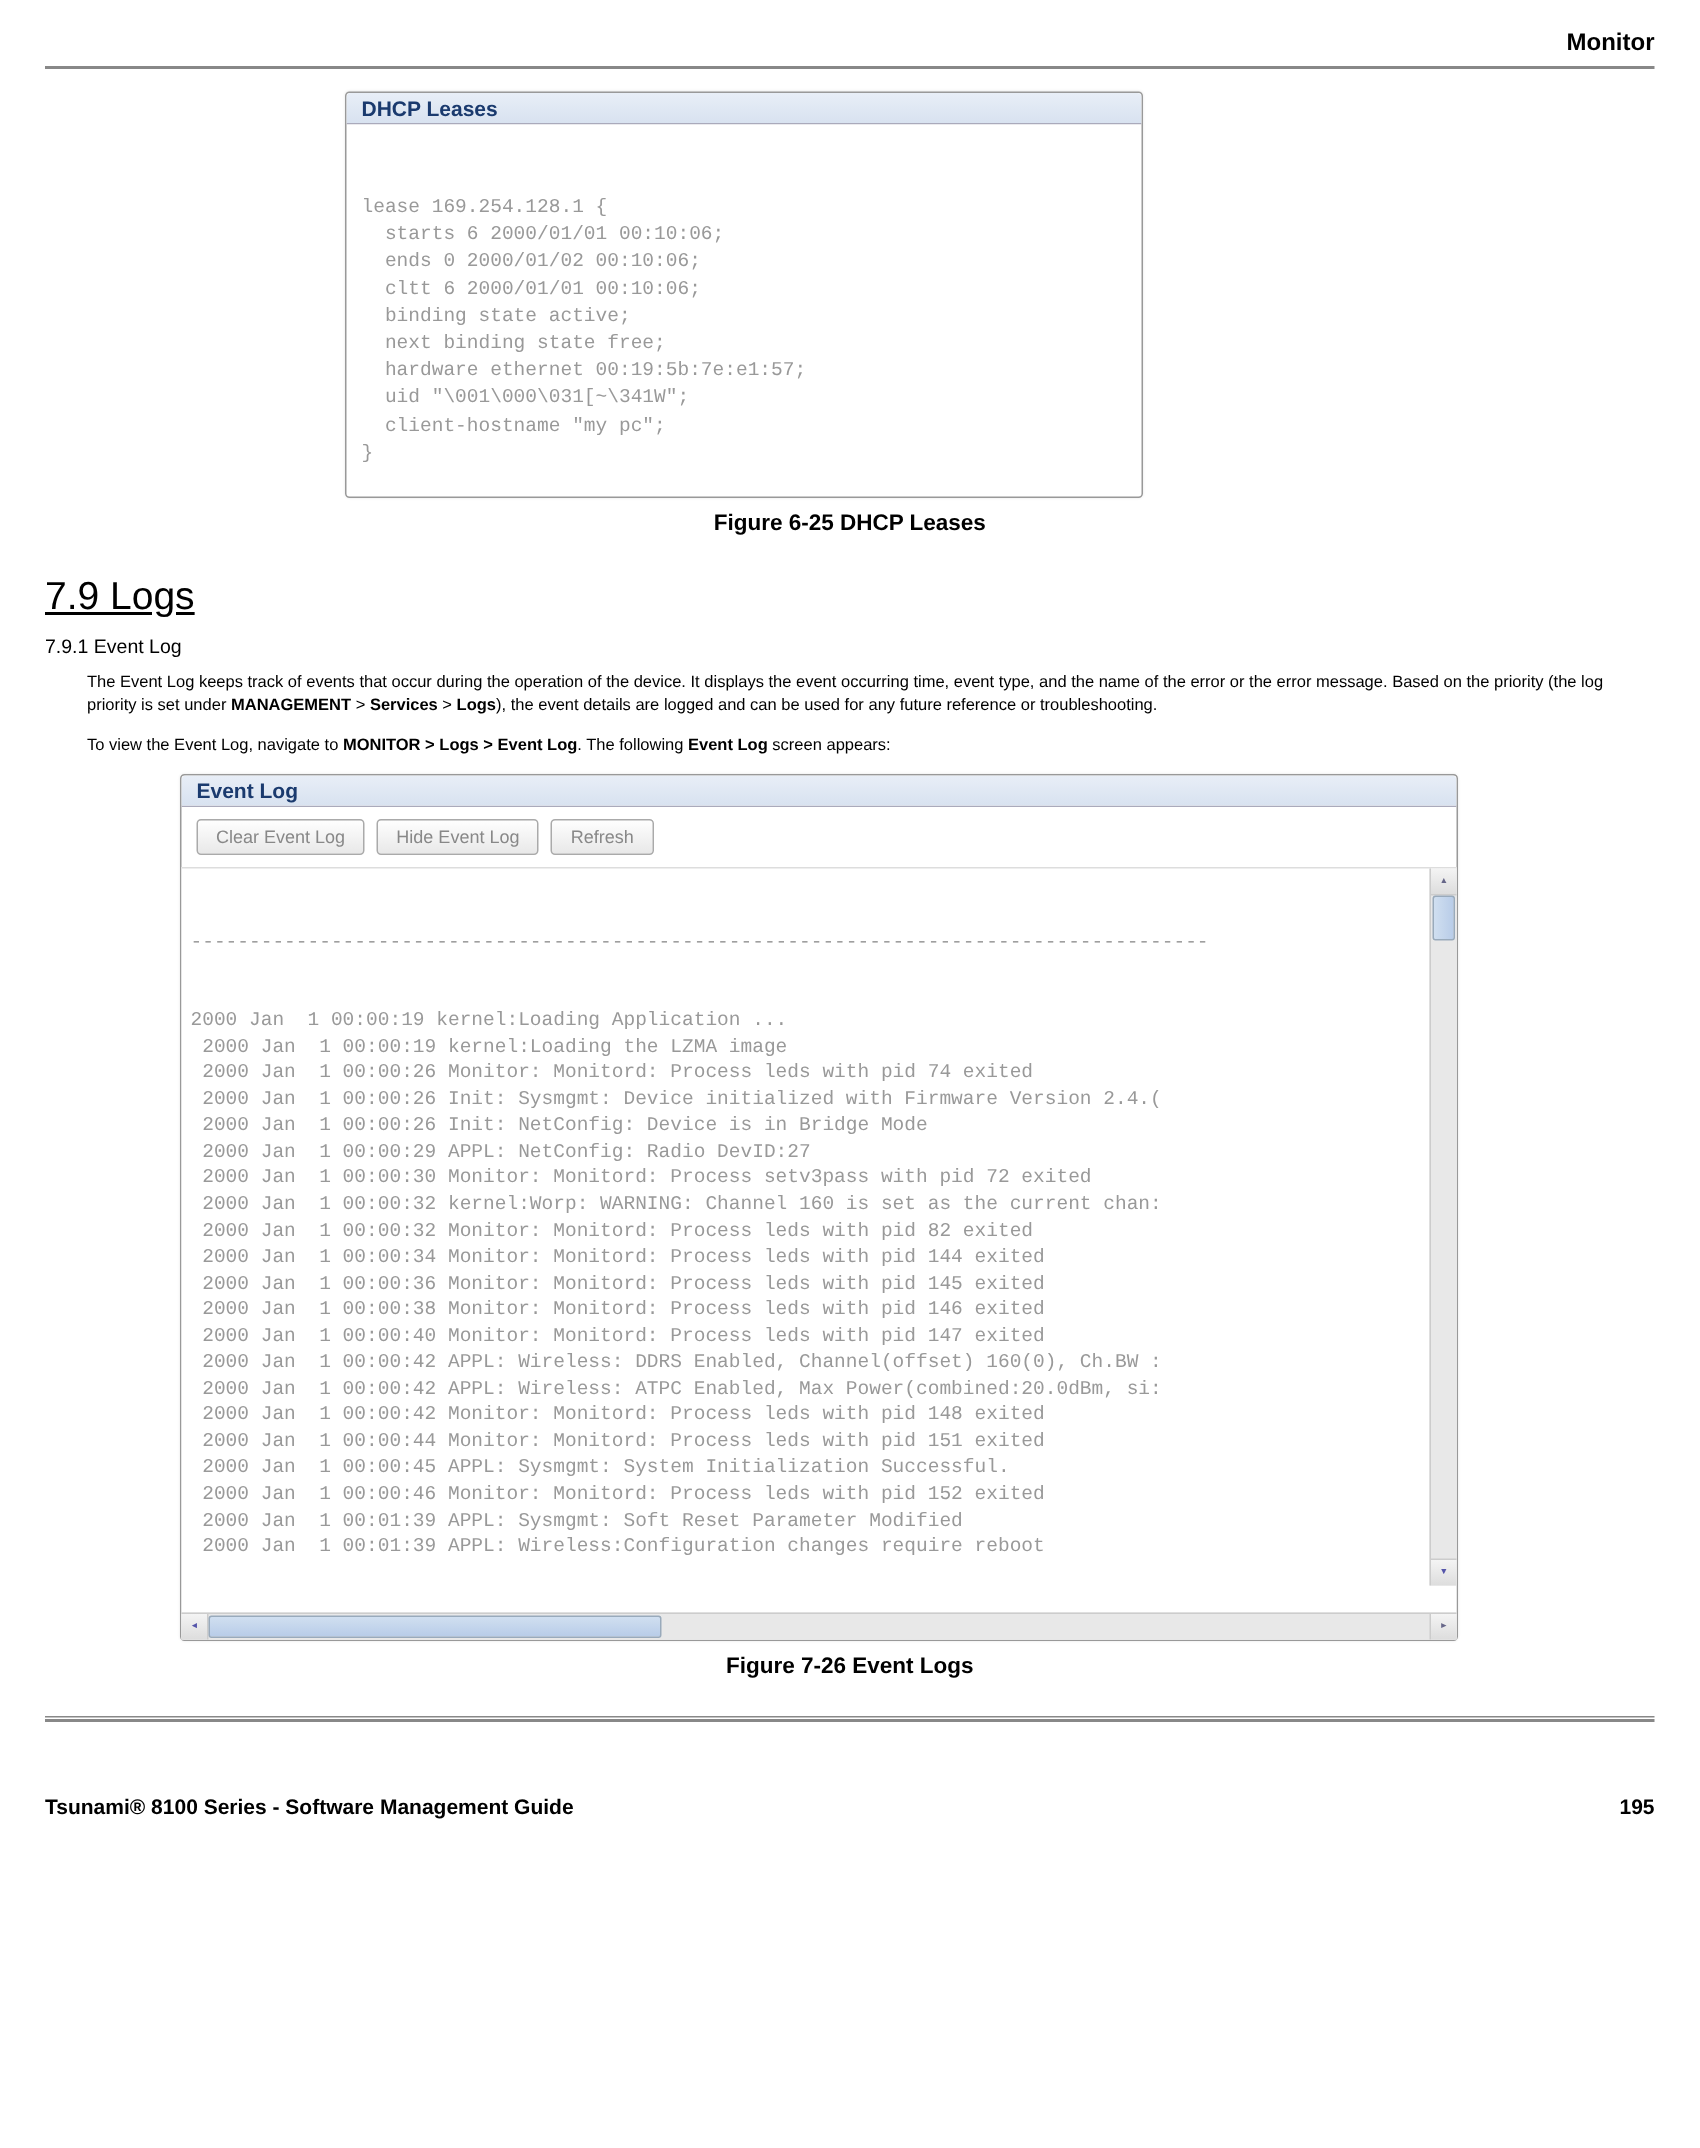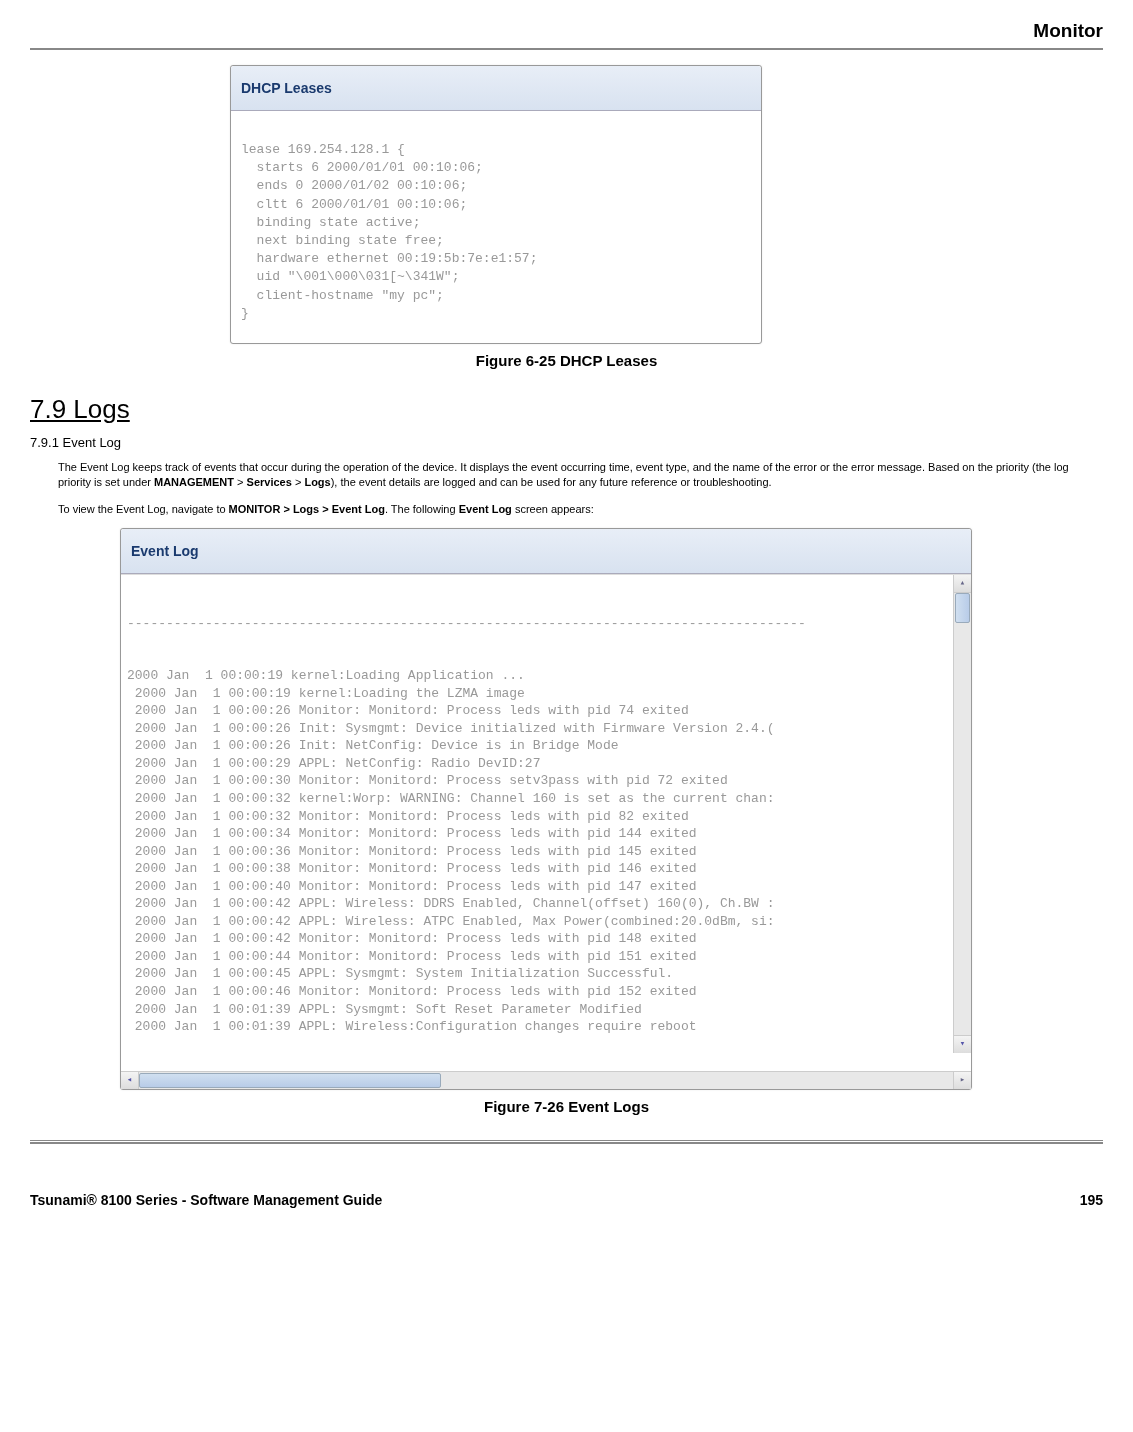--- a/index.html
+++ b/index.html
@@ -7,21 +7,21 @@
       margin: 0;
       padding: 20px 30px;
       width: 1073px;
       background: #fff;
       color: #000;
       font-size: 15px;
     }
     .page-header {
       text-align: right;
       font-weight: bold;
-      font-size: 19px;
+      font-size: 16px;
       padding-bottom: 6px;
     }
     .header-rule {
       border: none;
       border-top: 2px solid #888;
       margin: 0 0 15px 0;
     }
     .panel {
       border: 1px solid #999;
       border-radius: 3px;
@@ -33,21 +33,21 @@
       width: 530px;
       margin-left: 200px;
     }
     .panel-eventlog {
       width: 850px;
       margin-left: 90px;
     }
     .panel-header {
       background: linear-gradient(#e8eef7, #d8e2f0);
       border-bottom: 1px solid #aab;
-      padding: 14px 10px;
+      padding: 2px 10px;
       font-weight: bold;
       color: #1a3a6e;
       font-size: 14px;
       border-radius: 3px 3px 0 0;
     }
     .panel-body {
       padding: 10px;
       font-family: "Courier New", monospace;
       font-size: 13px;
       color: #999;
@@ -211,21 +211,21 @@
     }
   </style>
 </head>
 <body>
 
 <div class="page-header">Monitor</div>
 <hr class="header-rule">
 
 <div class="panel panel-dhcp">
   <div class="panel-header">DHCP Leases</div>
-  <div class="panel-body" style="padding:30px 10px 20px 10px;">lease 169.254.128.1 {
+  <div class="panel-body" style="padding:46px 10px 20px 10px;">lease 169.254.128.1 {
   starts 6 2000/01/01 00:10:06;
   ends 0 2000/01/02 00:10:06;
   cltt 6 2000/01/01 00:10:06;
   binding state active;
   next binding state free;
   hardware ethernet 00:19:5b:7e:e1:57;
   uid "\001\000\031[~\341W";
   client-hostname "my pc";
 }</div>
 </div>
@@ -238,20 +238,25 @@
 <p class="body-text">
   <span>The Event Log keeps track of events that occur during the operation of the device. It displays the event occurring time, event type, and the name of the error or the error message. Based on the priority (the log priority is set under </span><b>MANAGEMENT</b><span> &gt; </span><b>Services</b><span> &gt; </span><b>Logs</b><span>), the event details are logged and can be used for any future reference or troubleshooting.</span>
 </p>
 
 <p class="body-text">
   <span>To view the Event Log, navigate to </span><b>MONITOR &gt; Logs &gt; Event Log</b><span>. The following </span><b>Event Log</b><span> screen appears:</span>
 </p>
 
 <div class="panel panel-eventlog">
   <div class="panel-header">Event Log</div>
+  <div class="toolbar">
+    <span class="btn">Clear Event Log</span>
+    <span class="btn">Hide Event Log</span>
+    <span class="btn">Refresh</span>
+  </div>
   <div class="log-area">
     <div class="log-wrapper">
       <div class="log-content">
         <div class="dashed-line">---------------------------------------------------------------------------------------</div>
         <div id="log-lines"><div>2000 Jan  1 00:00:19 kernel:Loading Application ...</div><div> 2000 Jan  1 00:00:19 kernel:Loading the LZMA image</div><div> 2000 Jan  1 00:00:26 Monitor: Monitord: Process leds with pid 74 exited</div><div> 2000 Jan  1 00:00:26 Init: Sysmgmt: Device initialized with Firmware Version 2.4.(</div><div> 2000 Jan  1 00:00:26 Init: NetConfig: Device is in Bridge Mode</div><div> 2000 Jan  1 00:00:29 APPL: NetConfig: Radio DevID:27</div><div> 2000 Jan  1 00:00:30 Monitor: Monitord: Process setv3pass with pid 72 exited</div><div> 2000 Jan  1 00:00:32 kernel:Worp: WARNING: Channel 160 is set as the current chan:</div><div> 2000 Jan  1 00:00:32 Monitor: Monitord: Process leds with pid 82 exited</div><div> 2000 Jan  1 00:00:34 Monitor: Monitord: Process leds with pid 144 exited</div><div> 2000 Jan  1 00:00:36 Monitor: Monitord: Process leds with pid 145 exited</div><div> 2000 Jan  1 00:00:38 Monitor: Monitord: Process leds with pid 146 exited</div><div> 2000 Jan  1 00:00:40 Monitor: Monitord: Process leds with pid 147 exited</div><div> 2000 Jan  1 00:00:42 APPL: Wireless: DDRS Enabled, Channel(offset) 160(0), Ch.BW :</div><div> 2000 Jan  1 00:00:42 APPL: Wireless: ATPC Enabled, Max Power(combined:20.0dBm, si:</div><div> 2000 Jan  1 00:00:42 Monitor: Monitord: Process leds with pid 148 exited</div><div> 2000 Jan  1 00:00:44 Monitor: Monitord: Process leds with pid 151 exited</div><div> 2000 Jan  1 00:00:45 APPL: Sysmgmt: System Initialization Successful.</div><div> 2000 Jan  1 00:00:46 Monitor: Monitord: Process leds with pid 152 exited</div><div> 2000 Jan  1 00:01:39 APPL: Sysmgmt: Soft Reset Parameter Modified</div><div> 2000 Jan  1 00:01:39 APPL: Wireless:Configuration changes require reboot</div></div>
       </div>
       <div class="scroll-vert">
         <div class="scroll-up">▴</div>
         <div class="scroll-thumb-v"></div>
         <div class="scroll-down">▾</div>

